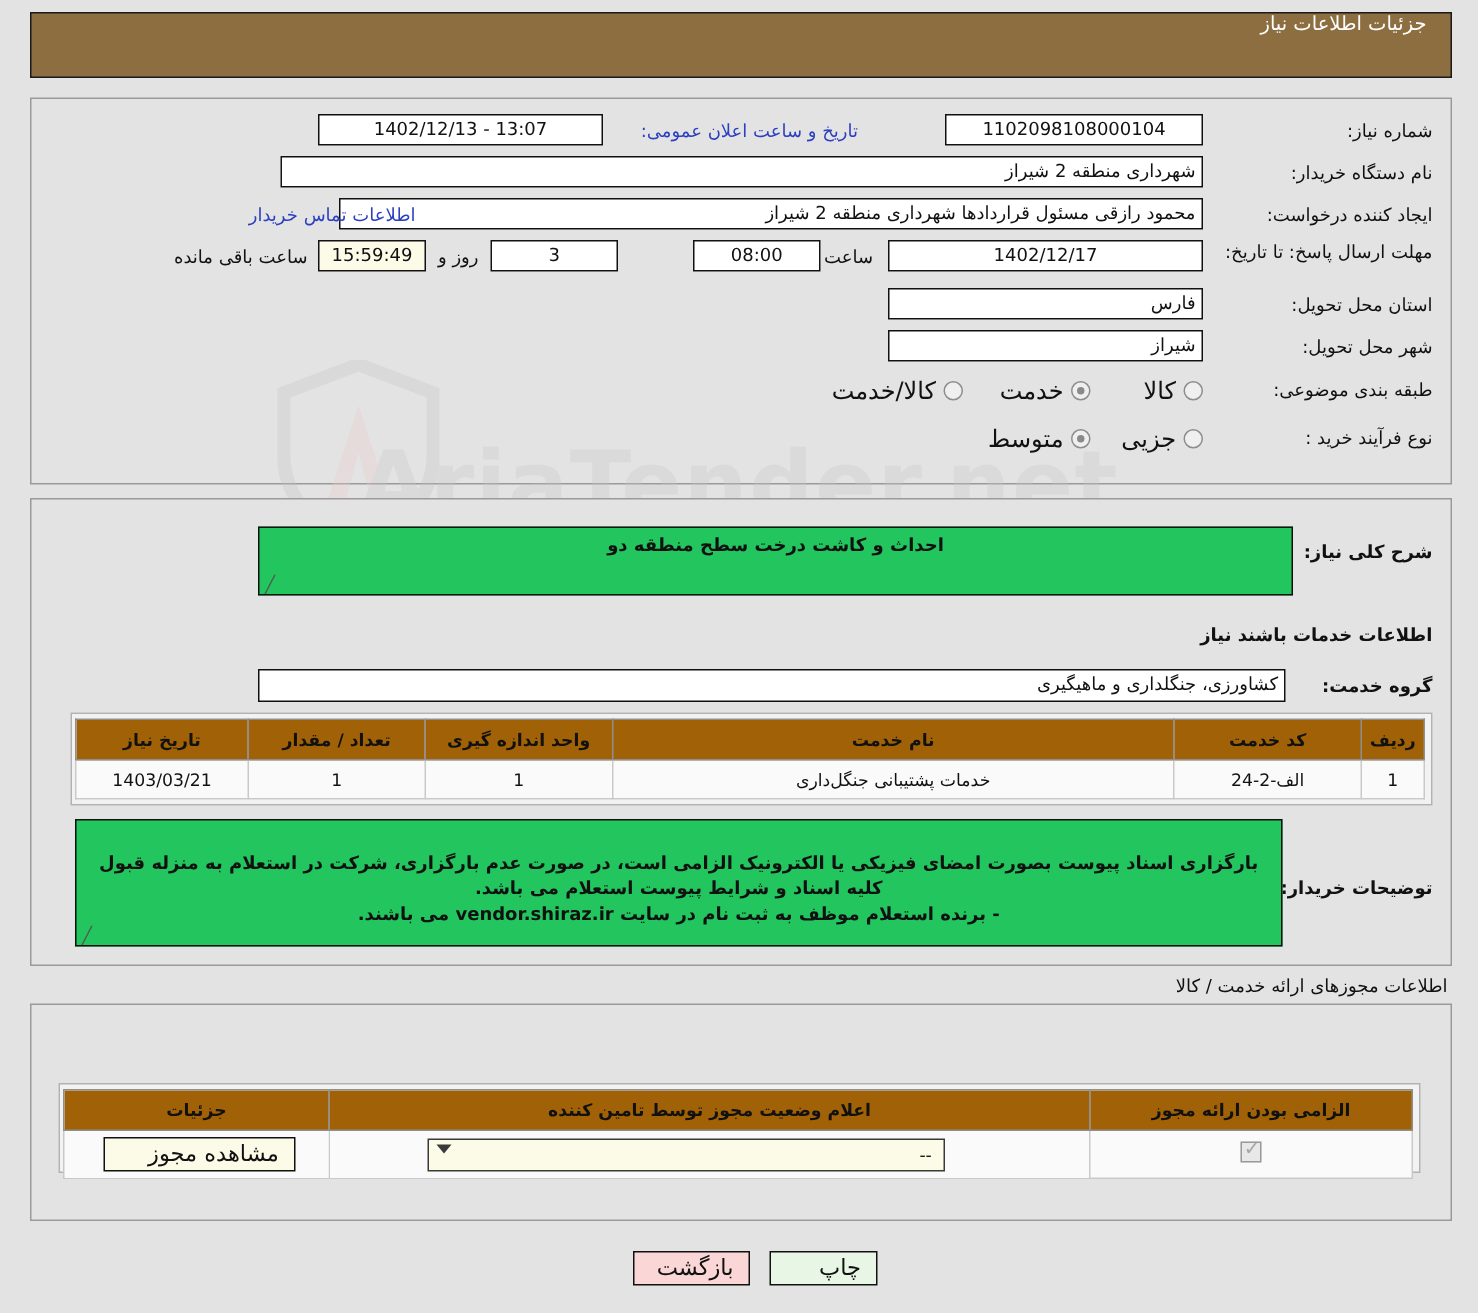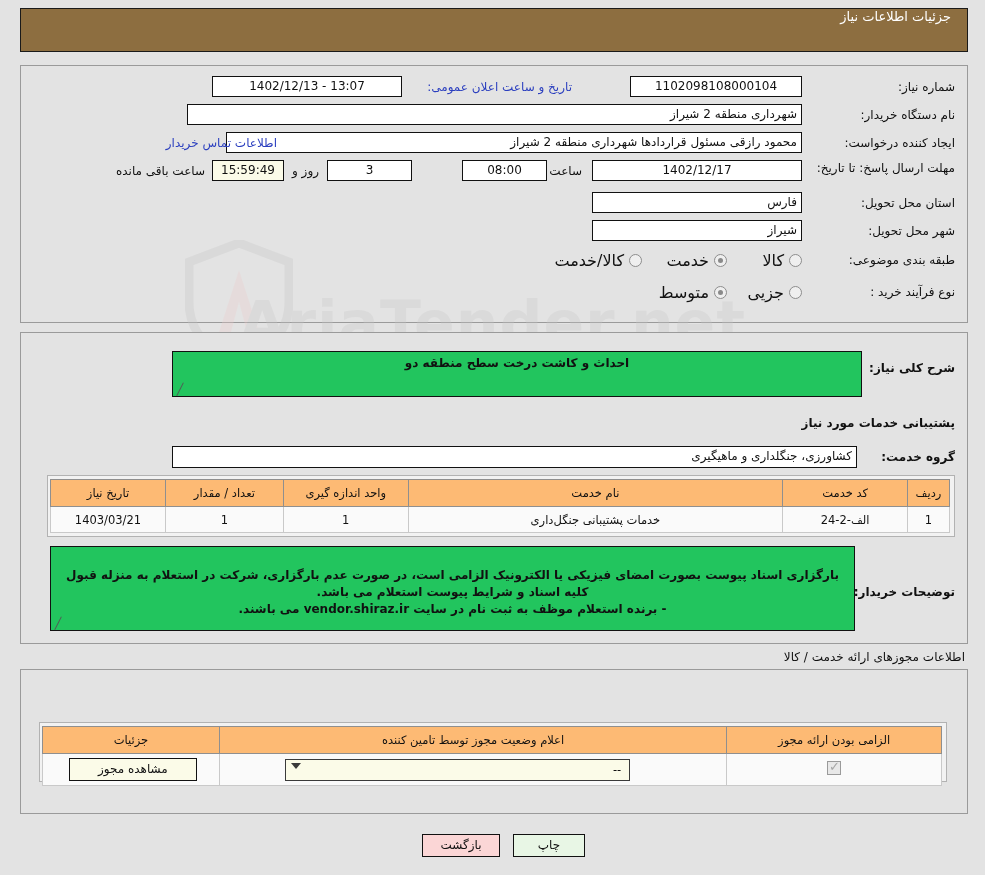--- a/index.html
+++ b/index.html
@@ -124,24 +124,24 @@
   .bold-lbl { font-weight: bold; }
 
   
   table.grid {
     position: absolute;
     border-collapse: collapse;
     background: #fafafa;
     font-size: 11.5px;
   }
   table.grid th {
-    background: #fdba74;
+    background: #a16207;
     border: 1px solid #8f8f8f;
     color: #111;
-    font-weight: normal;
+    font-weight: bold;
     font-size: 11.5px;
     height: 27px;
     padding: 2px 4px;
     text-align: center;
   }
   table.grid td {
     background: #fafafa;
     border: 1px solid #c9c9c9;
     height: 26px;
     padding: 2px 4px;
@@ -152,22 +152,22 @@
   .grid-outer {
     position: absolute;
     border: 1px solid #b2b2b2;
     background: #f2f2f2;
   }
 
   .btn {
     position: absolute;
     height: 23px;
     line-height: 21px;
-    text-align: center;
-    font-size: 12px;
+    text-align: right;
+    font-size: 15px;
     border: 1px solid #111;
     cursor: pointer;
     padding: 0 10px;
     white-space: nowrap;
   }
   .btn.print { background: #e8f6e5; }
   .btn.back  { background: #fbd6d6; }
   .btn.view  { background: #fbfbe8; }
 
   .select-box {
@@ -277,21 +277,21 @@
   </div>
 
   <div class="panel" style="left:20px; top:332px; width:948px; height:312px;">
 
     <span class="lbl bold-lbl" style="right:12px; top:28px;">شرح کلی نیاز:</span>
     <div class="ta" style="right:105px; top:18px; width:690px; height:46px;">
       <span>احداث و کاشت درخت سطح منطقه دو</span>
       <span class="grip">╱</span>
     </div>
 
-    <div class="section-head" style="right:12px; top:83px;">پشتیبانی خدمات مورد نیاز</div>
+    <div class="section-head" style="right:12px; top:83px;">اطلاعات خدمات باشند نیاز</div>
 
     <span class="lbl bold-lbl" style="right:12px; top:117px;">گروه خدمت:</span>
     <div class="fld" style="right:110px; top:113px; width:685px; height:22px;">کشاورزی، جنگلداری و ماهیگیری</div>
 
     <div class="grid-outer" style="right:12px; top:142px; width:908px; height:62px;">
       <table class="grid" style="right:4px; top:3px; width:900px;">
         <thead>
           <tr>
             <th style="width:42px;">ردیف</th>
             <th style="width:125px;">کد خدمت</th>

